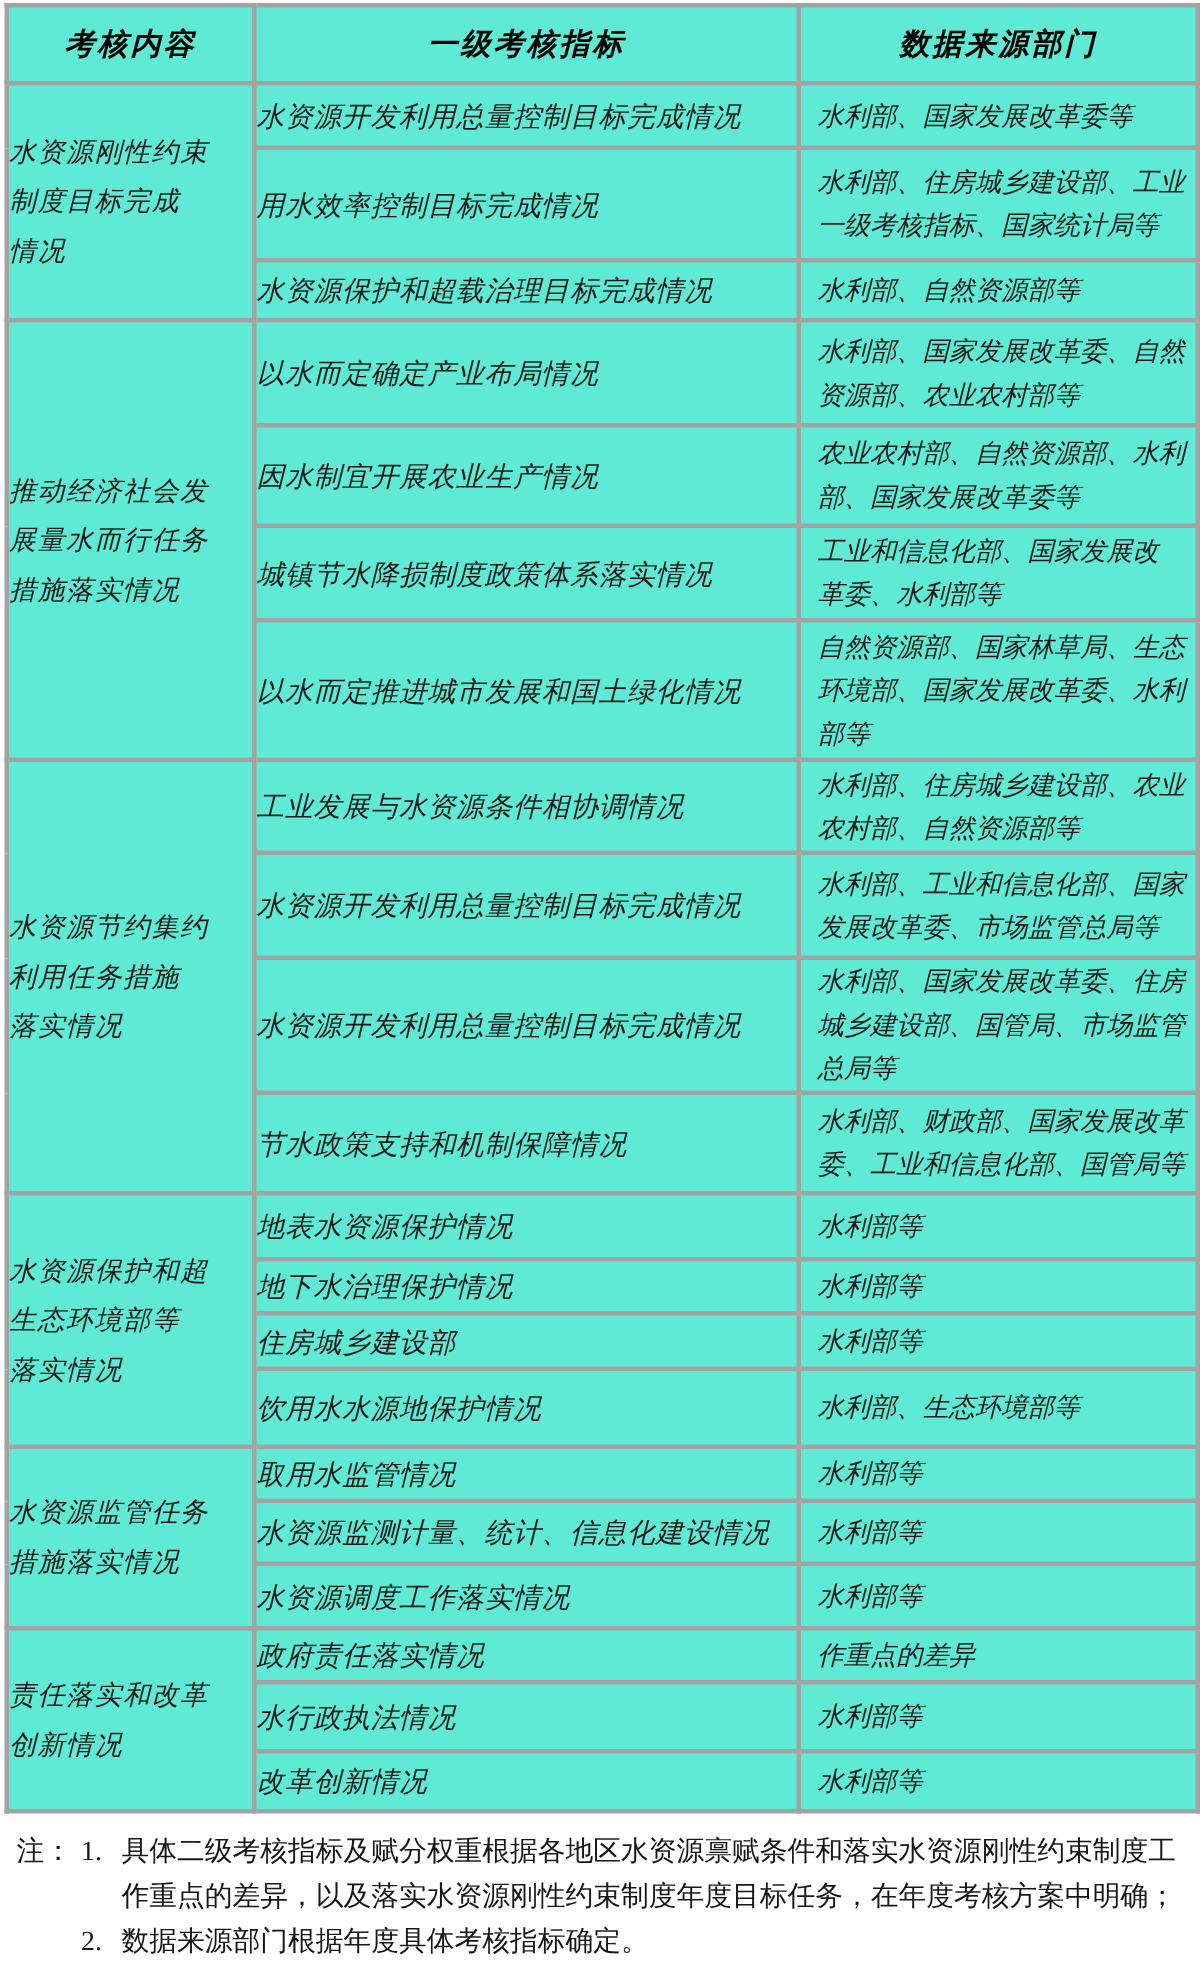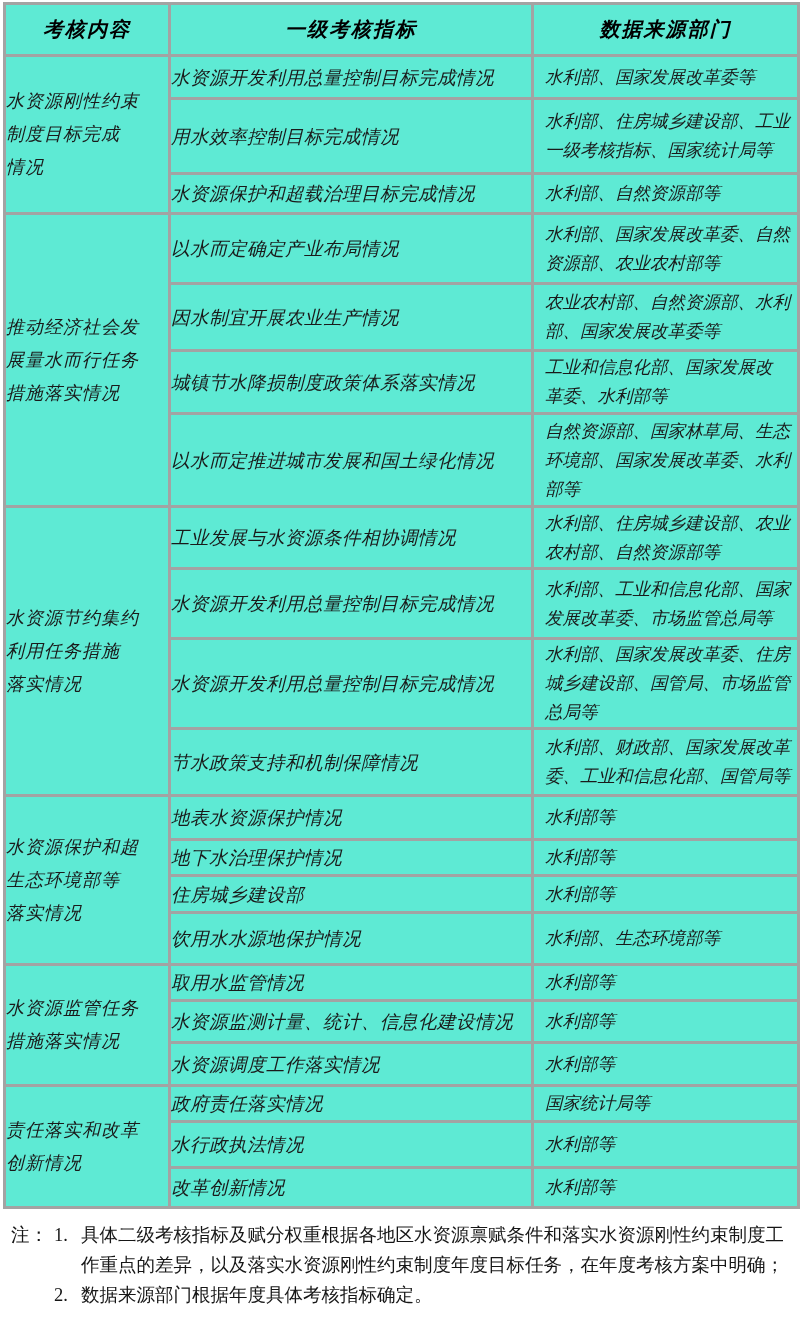--- a/index.html
+++ b/index.html
@@ -194,21 +194,21 @@
       </tr>
       <tr style="height:43px">
         <td class="indicator-cell">水资源调度工作落实情况</td>
         <td class="source-cell">水利部等</td>
       </tr>
 
       <tr class="group-start" style="height:36px">
         <td class="content-cell" rowspan="3">责任落实和改革
 创新情况</td>
         <td class="indicator-cell">政府责任落实情况</td>
-        <td class="source-cell">国家统计局等</td>
+        <td class="source-cell">作重点的差异</td>
       </tr>
       <tr style="height:46px">
         <td class="indicator-cell">水行政执法情况</td>
         <td class="source-cell">水利部等</td>
       </tr>
       <tr style="height:40px">
         <td class="indicator-cell">改革创新情况</td>
         <td class="source-cell">水利部等</td>
       </tr>
     </tbody>

